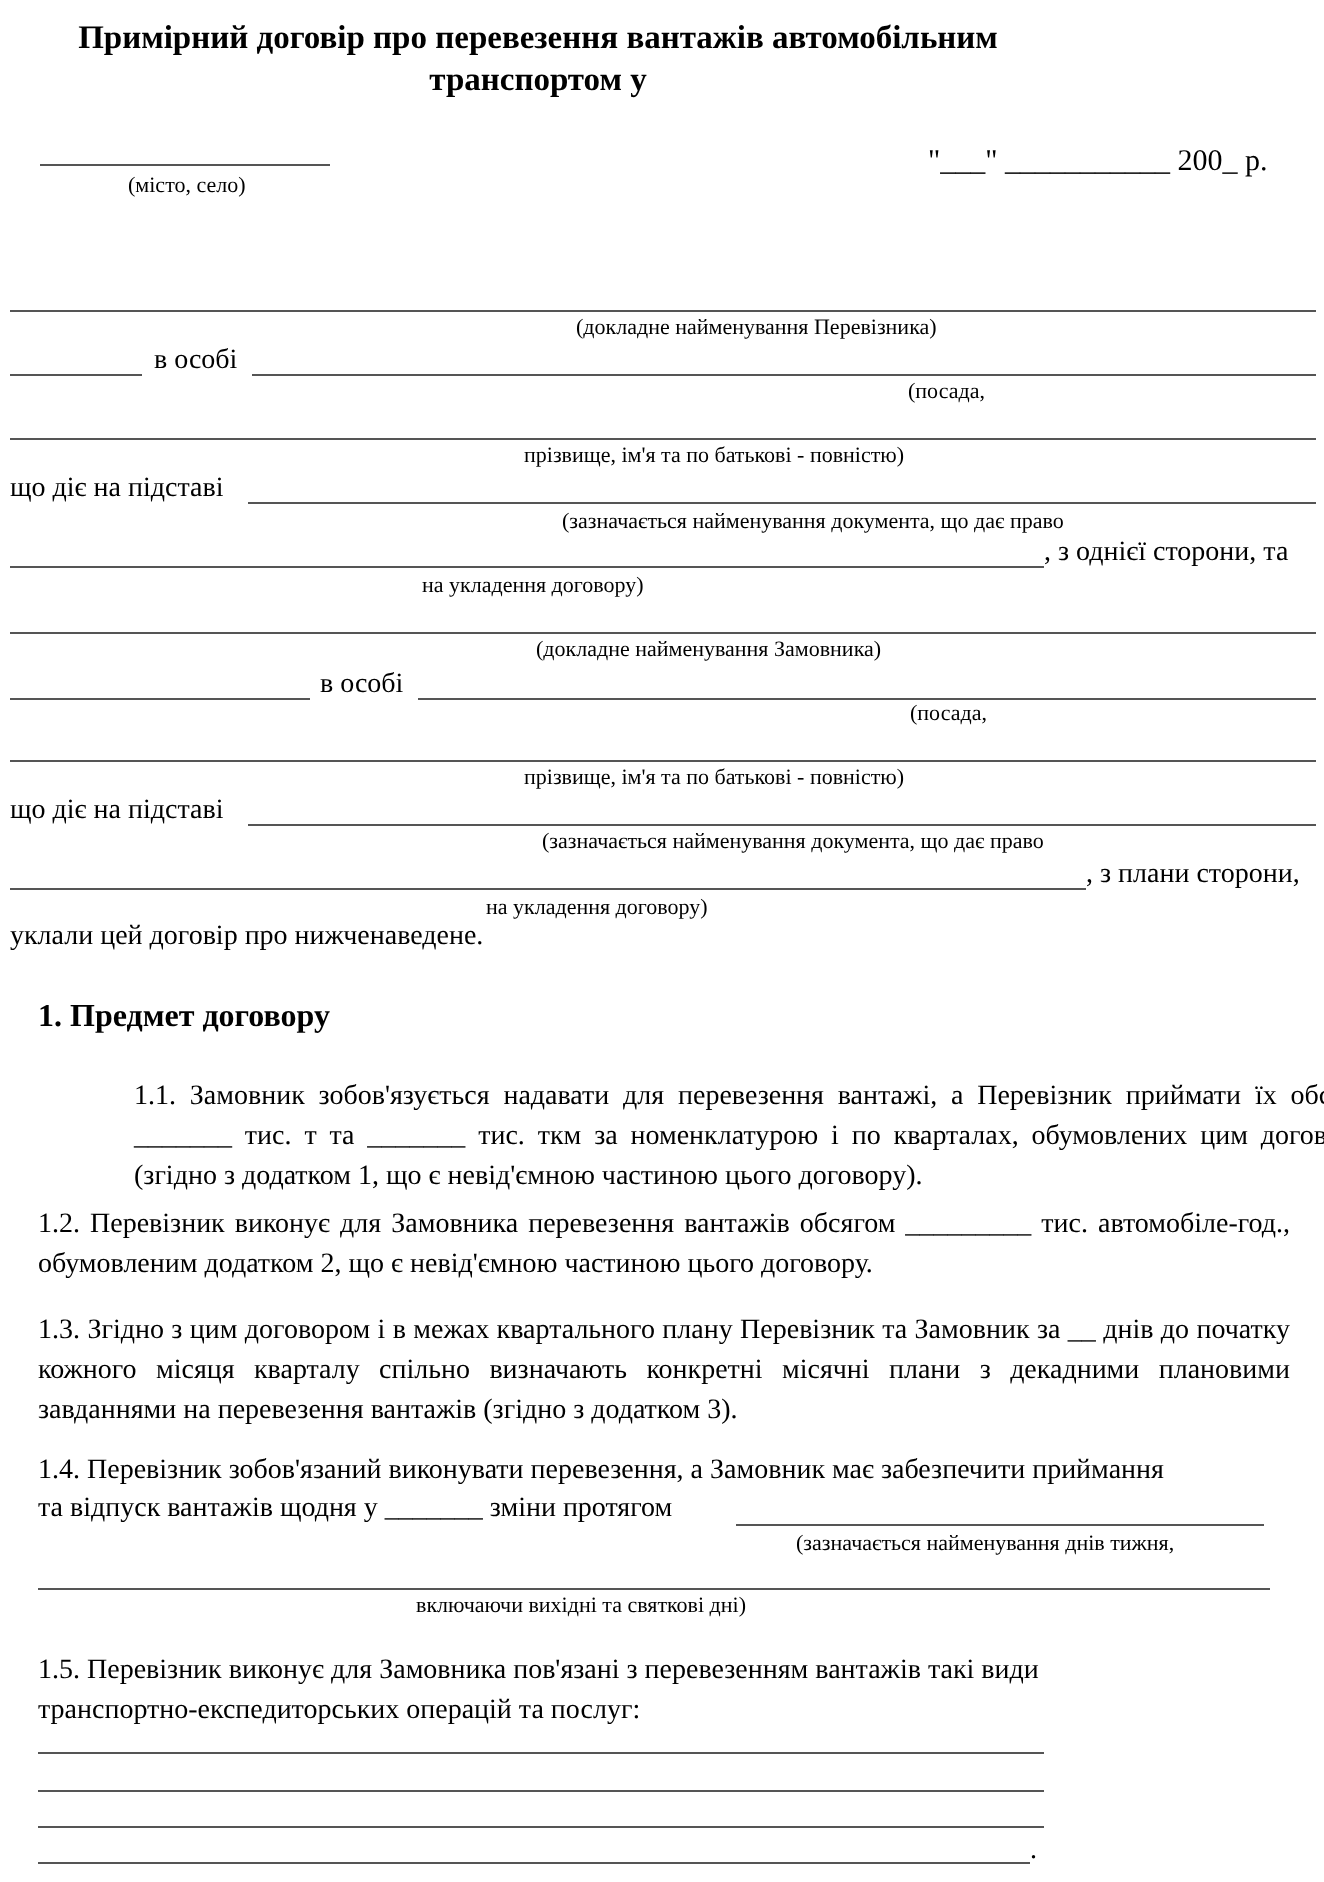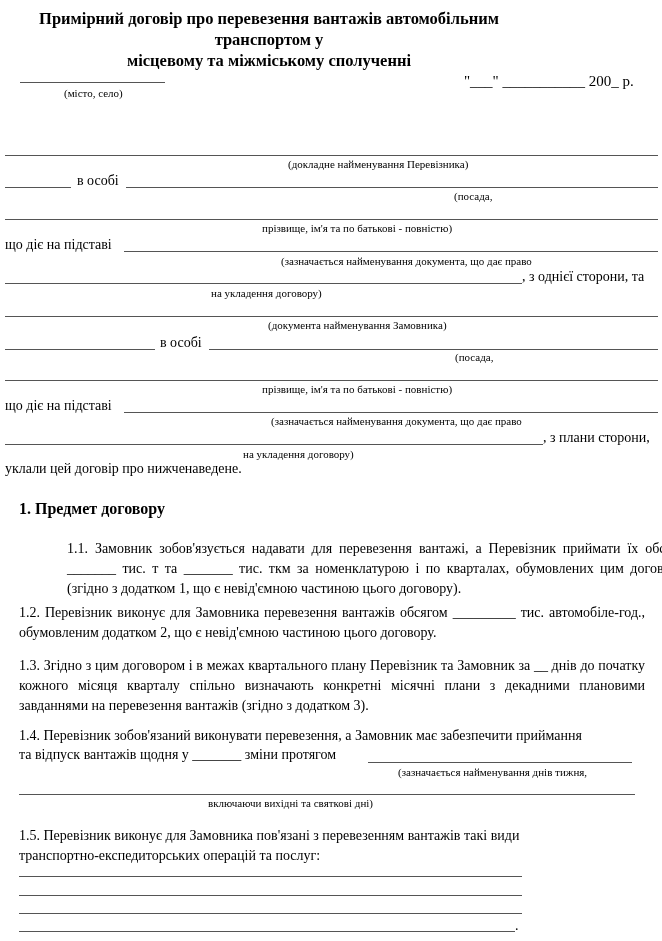--- a/index.html
+++ b/index.html
@@ -19,21 +19,20 @@
   .para {
     position: absolute; left: 19px; width: 626px;
     font-size: 14px; line-height: 20px; text-align: justify;
   }
 </style>
 </head>
 <body>
 
 <div class="title">
   <div>Примірний договір про перевезення вантажів автомобільним транспортом у</div>
-  <div>місцевому та міжміському сполученні</div>
 </div>
 
 <div class="line" style="left:20px;top:82px;width:145px;"></div>
 <div class="abs t11" style="left:64px;top:87px;">(місто, село)</div>
 <div class="abs t13" style="left:464px;top:73px;font-size:15px;">"___" ___________ 200_ р.</div>
 
 <div class="line" style="left:5px;top:155px;width:653px;"></div>
 <div class="abs t11" style="left:264px;top:158px;margin-left:24px;">(докладне найменування Перевізника)</div>
 
 <div class="line" style="left:5px;top:187px;width:66px;"></div>
@@ -46,21 +45,21 @@
 
 <div class="abs t13" style="left:5px;top:237px;">що діє на підставі</div>
 <div class="line" style="left:124px;top:251px;width:534px;"></div>
 <div class="abs t11" style="left:281px;top:255px;">(зазначається найменування документа, що дає право</div>
 
 <div class="line" style="left:5px;top:283px;width:517px;"></div>
 <div class="abs t13" style="left:522px;top:269px;">, з однієї сторони, та</div>
 <div class="abs t11" style="left:211px;top:287px;">на укладення договору)</div>
 
 <div class="line" style="left:5px;top:316px;width:653px;"></div>
-<div class="abs t11" style="left:268px;top:319px;">(документа найменування Замовника)</div>
+<div class="abs t11" style="left:268px;top:319px;">(докладне найменування Замовника)</div>
 
 <div class="line" style="left:5px;top:349px;width:150px;"></div>
 <div class="abs t13" style="left:160px;top:335px;">в особі</div>
 <div class="line" style="left:209px;top:349px;width:449px;"></div>
 <div class="abs t11" style="left:455px;top:351px;">(посада,</div>
 
 <div class="line" style="left:5px;top:380px;width:653px;"></div>
 <div class="abs t11" style="left:262px;top:383px;">прізвище, ім'я та по батькові - повністю)</div>
 
 <div class="abs t13" style="left:5px;top:398px;">що діє на підставі</div>

